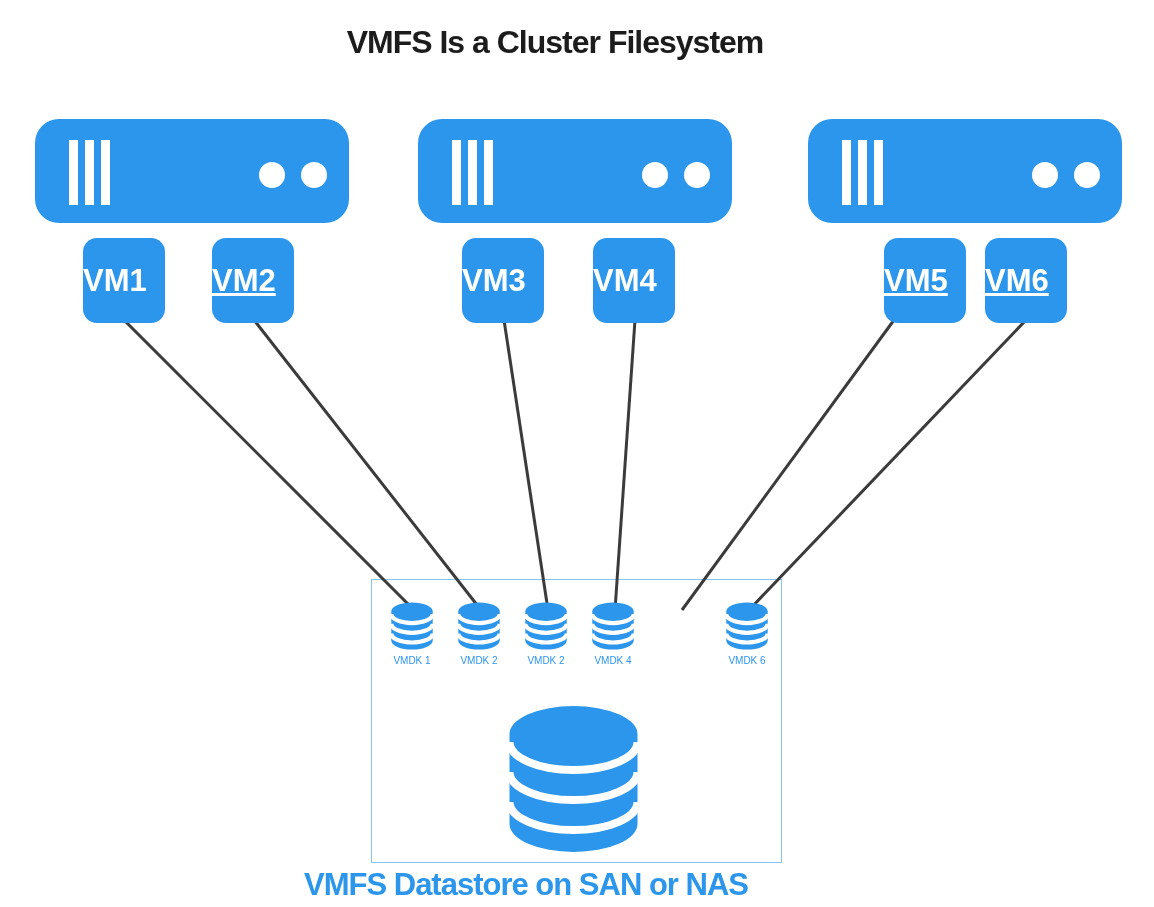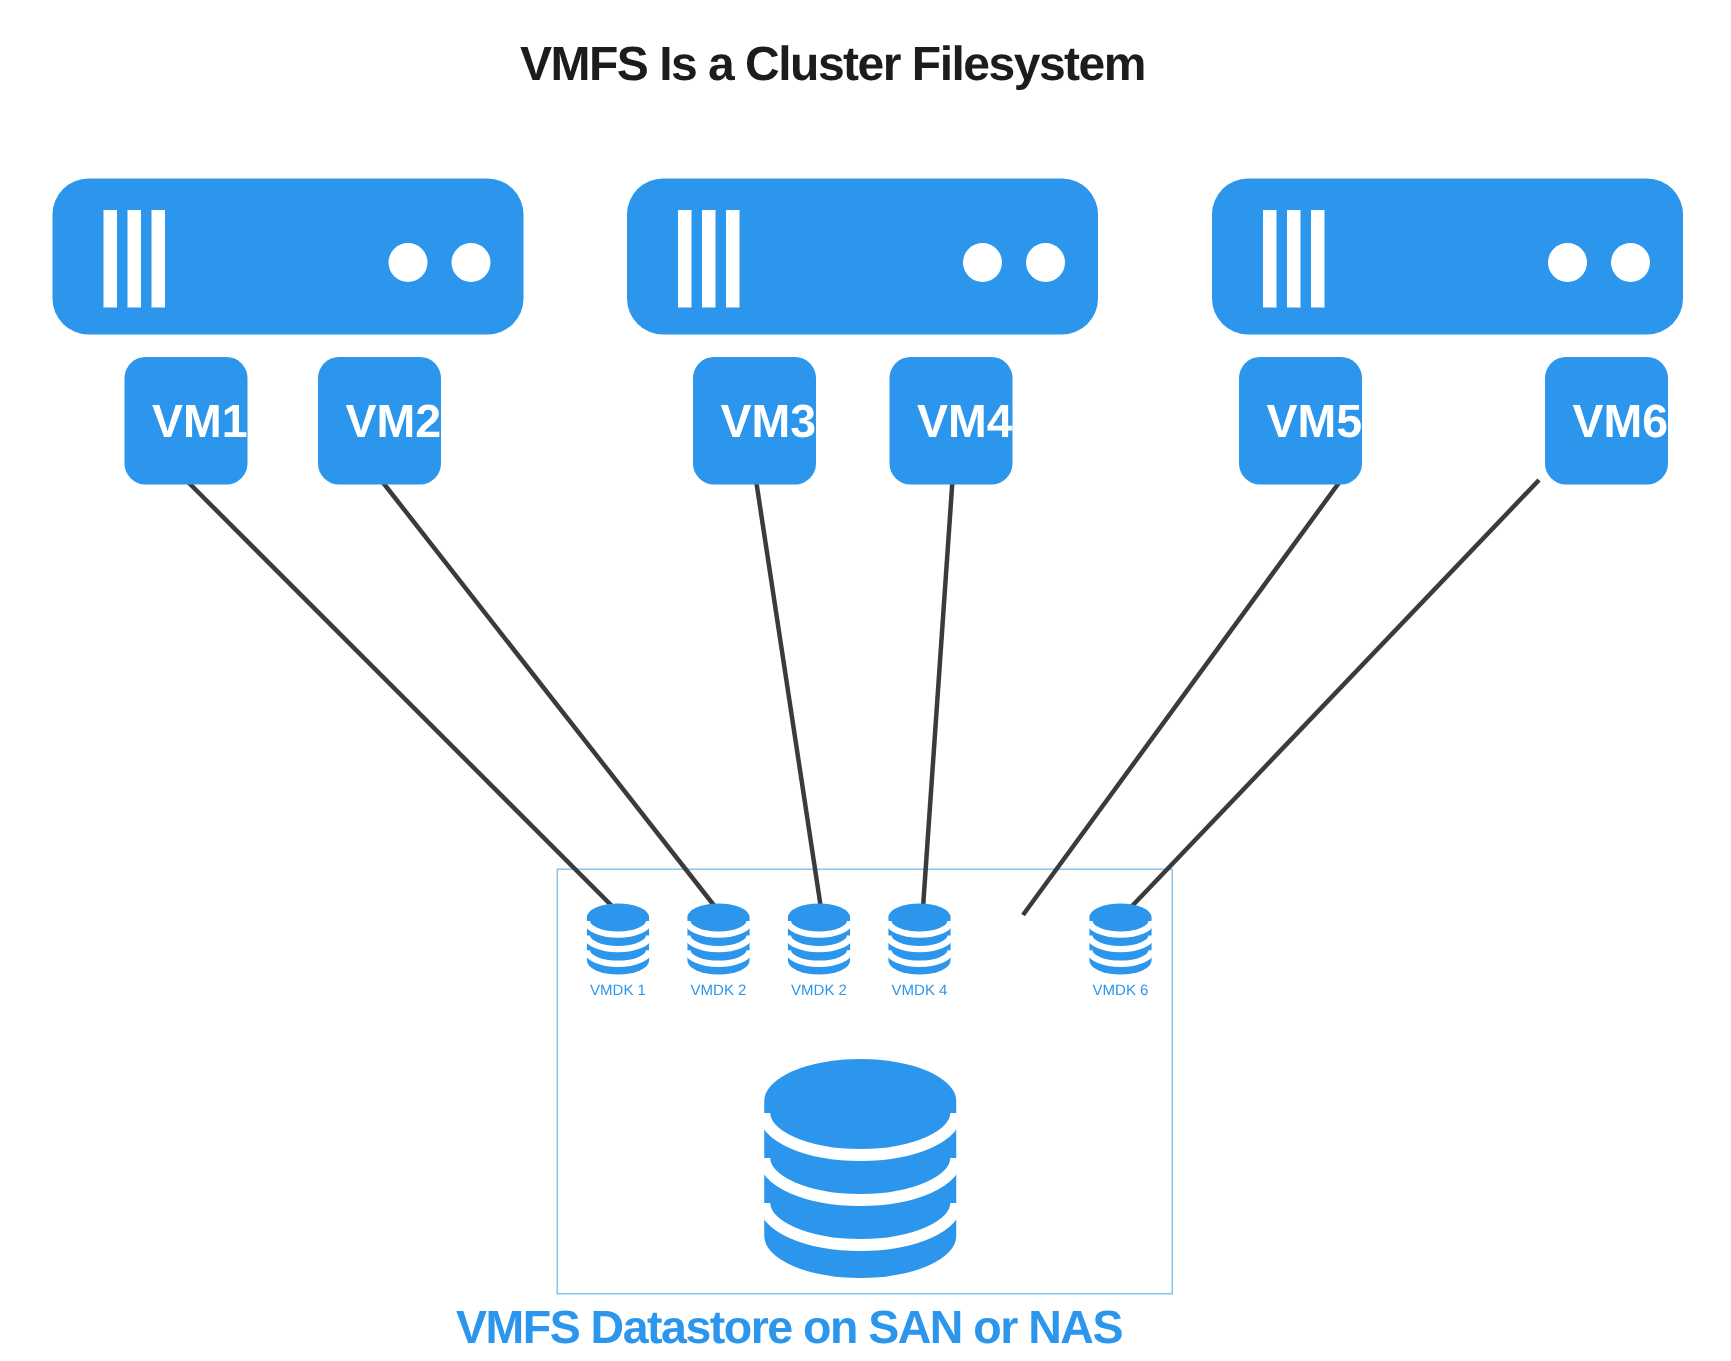--- a/index.html
+++ b/index.html
@@ -67,29 +67,29 @@
   
   .vm {
     position: absolute;
     top: 238px;
     width: 82px; height: 85px;
     background: var(--primary);
     border-radius: 14px;
     color: #fff;
     font-size: 31px;
     font-weight: bold;
-    display: flex; align-items: center; justify-content: flex-end;
+    display: flex; align-items: center; justify-content: flex-start;
     z-index: 3;
   }
   .vm-1 { left: 83px; }
-  .vm-2 { left: 212px; }
+  .vm-2 { left: 212px; text-decoration: underline; }
   .vm-3 { left: 462px; }
   .vm-4 { left: 593px; }
-  .vm-5 { left: 826px; }
-  .vm-6 { left: 1030px; }
+  .vm-5 { left: 884px; text-decoration: underline; }
+  .vm-6 { left: 985px; text-decoration: underline; }
 
   
   .datastore-box {
     position: absolute;
     left: 371px; top: 579px;
     width: 411px; height: 284px;
     border: 1px solid var(--boxBorder);
     background: transparent;
     z-index: 1;
   }

